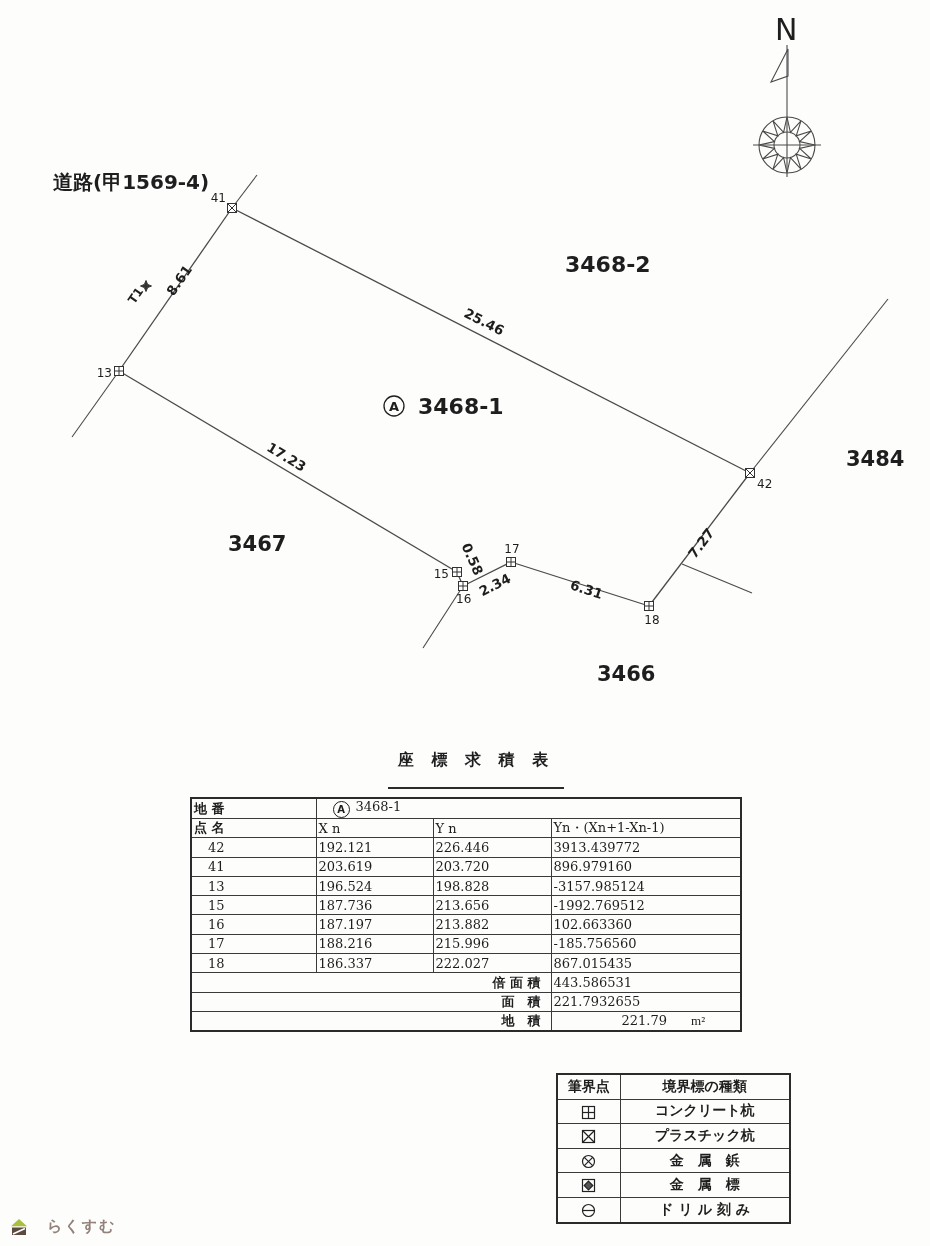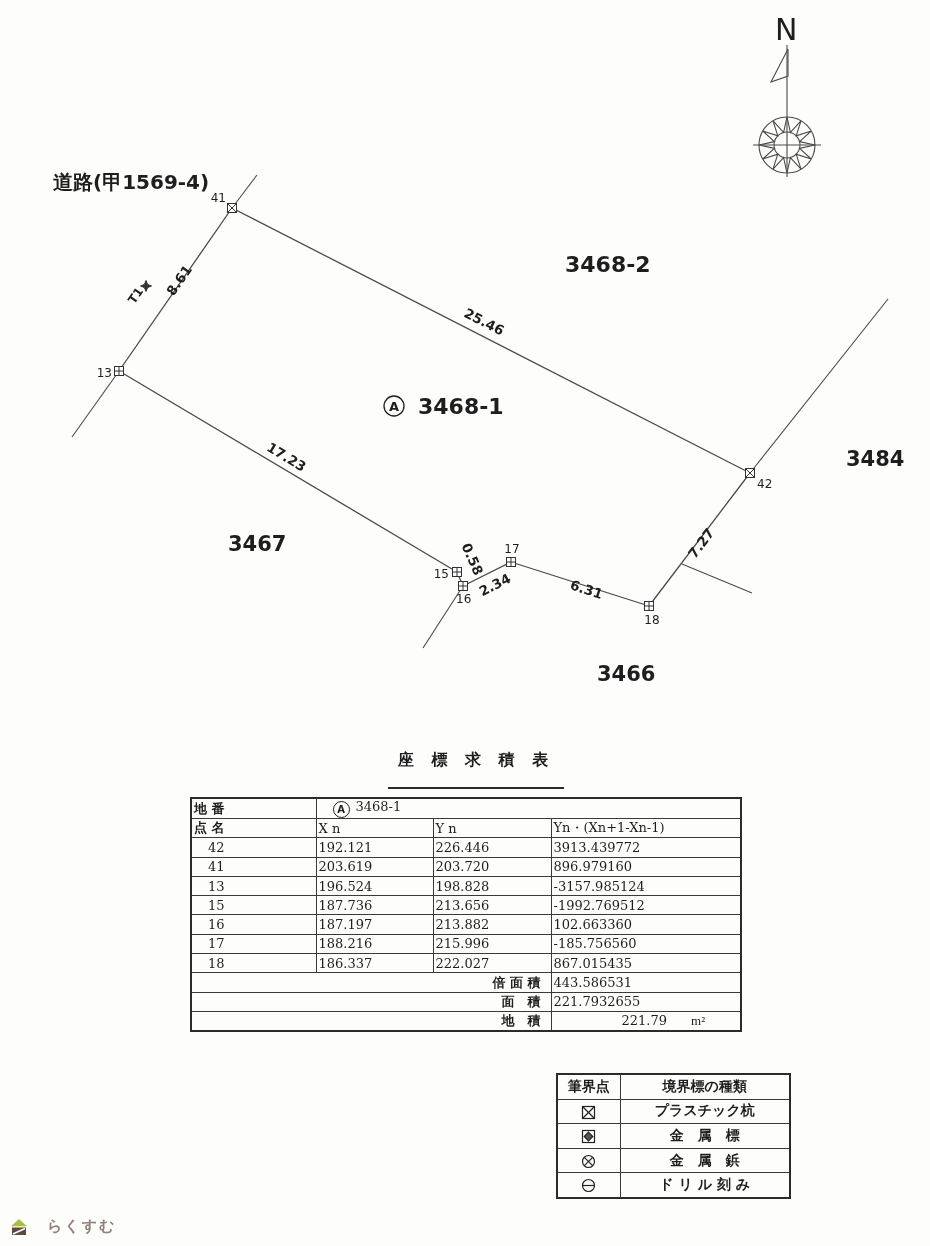--- a/index.html
+++ b/index.html
@@ -238,49 +238,61 @@
     <tbody>
         <tr>
       <td>筆界点</td>
       <td>境界標の種類</td>
     </tr>
     <tr>
       <td class="legend-sym">
         <svg width="15" height="15">
               <g stroke="#222" fill="none" stroke-width="1.2">
                 <rect x="1.5" y="1.5" width="12" height="12"></rect>
+                <line x1="7.5" y1="1.5" x2="7.5" y2="13.5"></line>
+                <line x1="1.5" y1="7.5" x2="13.5" y2="7.5"></line>
+              </g>
+            </svg>
+      </td>
+      <td>コンクリート杭</td>
+    </tr>
+    <tr>
+      <td class="legend-sym">
+        <svg width="15" height="15">
+              <g stroke="#222" fill="none" stroke-width="1.2">
+                <rect x="1.5" y="1.5" width="12" height="12"></rect>
                 <line x1="1.5" y1="1.5" x2="13.5" y2="13.5"></line>
                 <line x1="13.5" y1="1.5" x2="1.5" y2="13.5"></line>
               </g>
             </svg>
       </td>
       <td>プラスチック杭</td>
-    </tr>
-    <tr>
-      <td class="legend-sym">
-        <svg width="15" height="15">
-              <g stroke="#222" stroke-width="1.2">
-                <rect x="1.5" y="1.5" width="12" height="12" fill="none"></rect>
-                <polygon points="7.5,3.2 11.8,7.5 7.5,11.8 3.2,7.5" fill="#555"></polygon>
-              </g>
-            </svg>
-      </td>
-      <td>金　属　標</td>
     </tr>
     <tr>
       <td class="legend-sym">
         <svg width="15" height="15">
               <g stroke="#222" fill="none" stroke-width="1.2">
                 <circle cx="7.5" cy="7.5" r="6"></circle>
                 <line x1="3.3" y1="3.3" x2="11.7" y2="11.7"></line>
                 <line x1="11.7" y1="3.3" x2="3.3" y2="11.7"></line>
               </g>
             </svg>
       </td>
       <td>金　属　鋲</td>
+    </tr>
+    <tr>
+      <td class="legend-sym">
+        <svg width="15" height="15">
+              <g stroke="#222" stroke-width="1.2">
+                <rect x="1.5" y="1.5" width="12" height="12" fill="none"></rect>
+                <polygon points="7.5,3.2 11.8,7.5 7.5,11.8 3.2,7.5" fill="#555"></polygon>
+              </g>
+            </svg>
+      </td>
+      <td>金　属　標</td>
     </tr>
     <tr>
       <td class="legend-sym">
         <svg width="15" height="15">
               <g stroke="#222" fill="none" stroke-width="1.2">
                 <circle cx="7.5" cy="7.5" r="6"></circle>
                 <line x1="1.5" y1="7.5" x2="13.5" y2="7.5"></line>
               </g>
             </svg>
       </td>

